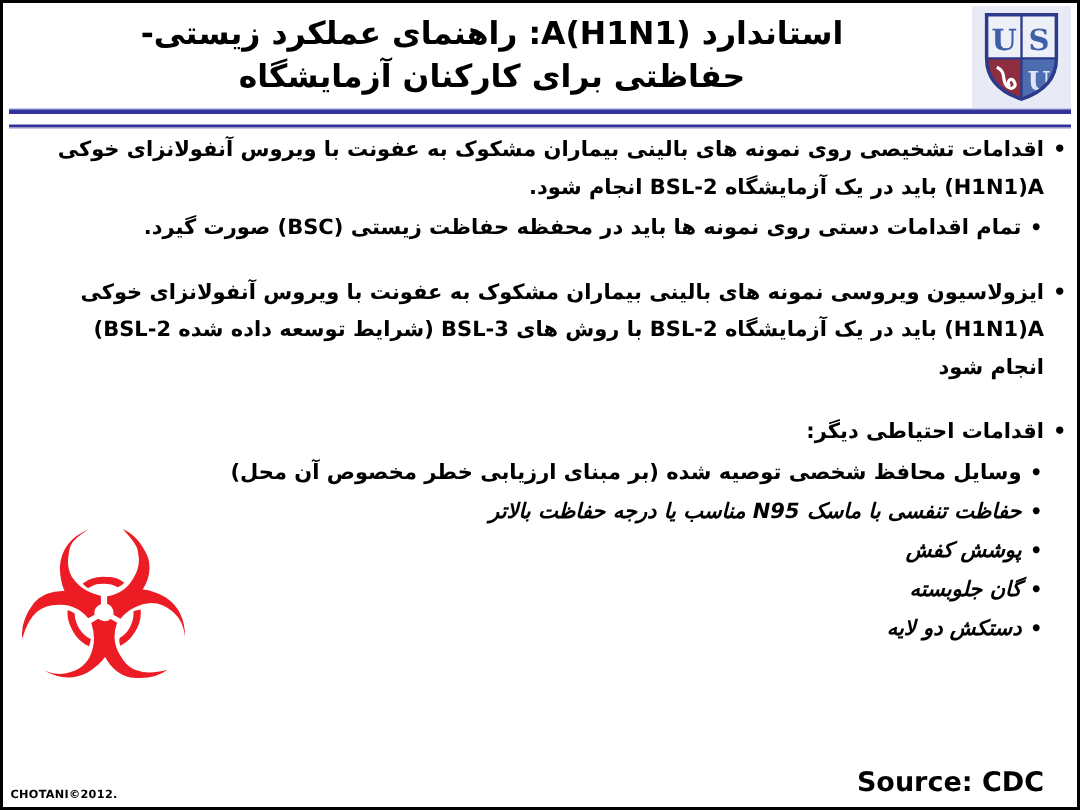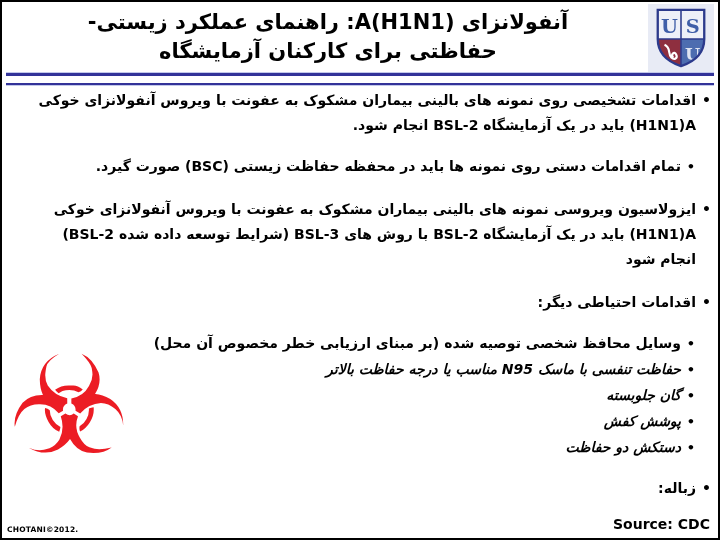--- a/index.html
+++ b/index.html
@@ -32,44 +32,44 @@
   }
   ul.bullets{list-style:none;margin:0;padding:0;direction:rtl;}
   ul.bullets li{
     position:relative;text-align:right;
     font-size:14px;font-weight:bold;line-height:25px;
   }
   li.l1{padding-right:16px;}
   li.l1::before{content:"\2022";position:absolute;right:1px;top:0;font-size:14px;}
   li.l2{margin-right:16px;padding-right:15px;font-size:13.5px;}
   li.l2::before{content:"\2022";position:absolute;right:1px;top:0;font-size:13px;}
-  .g1{margin-top:1px;font-style:italic;} .g2{margin-top:16px;} .g18{margin-top:18px;}
+  .g1{margin-top:1px;font-style:italic;} .g2{margin-top:2px;} .g18{margin-top:18px;}
   
   .biohazard{
     position:absolute;left:2px;top:334px;width:130px;height:140px;
     color:#ec1c24;font-size:136px;line-height:140px;text-align:center;
     font-family:"DejaVu Sans",sans-serif;
   }
   
   .credit{
     position:absolute;left:5px;bottom:4px;
     font-size:7.5px;font-weight:bold;letter-spacing:.2px;direction:ltr;
   }
   .source{
-    position:absolute;right:8px;bottom:6px;
-    font-size:14px;font-weight:bold;direction:ltr;
+    position:absolute;right:22px;bottom:6px;
+    font-size:18px;font-weight:bold;direction:ltr;
   }
 </style>
 </head>
 <body>
 
 <div class="slide">
 
   <div class="title-block">
-    <div>آنفولانزای  ⁦A(H1N1)⁩: راهنمای عملکرد زیستی-</div>
+    <div>استاندارد  ⁦A(H1N1)⁩: راهنمای عملکرد زیستی-</div>
     <div>حفاظتی برای کارکنان آزمایشگاه</div>
   </div>
 
   <div class="logo">
     <svg width="62" height="64" viewBox="0 0 64 66">
       <defs>
         <clipPath id="sh">
             <path d="M8 4 H56 V34 Q56 54 32 62 Q8 54 8 34 Z"></path>
           </clipPath>
       </defs>
@@ -92,24 +92,23 @@
   <div class="divider"></div>
 
   <div class="content">
     <ul class="bullets">
       <li class="l1">اقدامات تشخیصی روی نمونه های بالینی بیماران مشکوک به عفونت با ویروس آنفولانزای خوکی ⁦(H1N1)A⁩ باید در یک آزمایشگاه BSL-2  انجام شود.</li>
       <li class="l2 g2">تمام اقدامات دستی روی نمونه ها باید در محفظه حفاظت زیستی (BSC) صورت گیرد.</li>
       <li class="l1 g18">ایزولاسیون ویروسی نمونه های بالینی بیماران مشکوک به عفونت با ویروس آنفولانزای خوکی ⁦(H1N1)A⁩ باید در یک آزمایشگاه BSL-2  با روش های BSL-3 (شرایط توسعه داده شده BSL-2) انجام شود</li>
       <li class="l1 g18">اقدامات احتیاطی دیگر:</li>
       <li class="l2 g2">وسایل محافظ شخصی توصیه شده (بر مبنای ارزیابی خطر مخصوص آن محل)</li>
       <li class="l2 g1">حفاظت تنفسی با ماسک N95 مناسب یا درجه حفاظت بالاتر</li>
+      <li class="l2 g1">پوشش کفش</li>
       <li class="l2 g1">گان جلوبسته</li>
-      <li class="l2 g1">پوشش کفش</li>
-      <li class="l2 g1">دستکش دو حفاظت</li>
-      <li class="l1 g2">زباله:</li>
+      <li class="l2 g1">دستکش دو لایه</li>
     </ul>
   </div>
 
   <div class="biohazard">☣</div>
 
   <div class="credit">CHOTANI©2012.</div>
   <div class="source">Source: CDC</div>
 
 </div>
 

